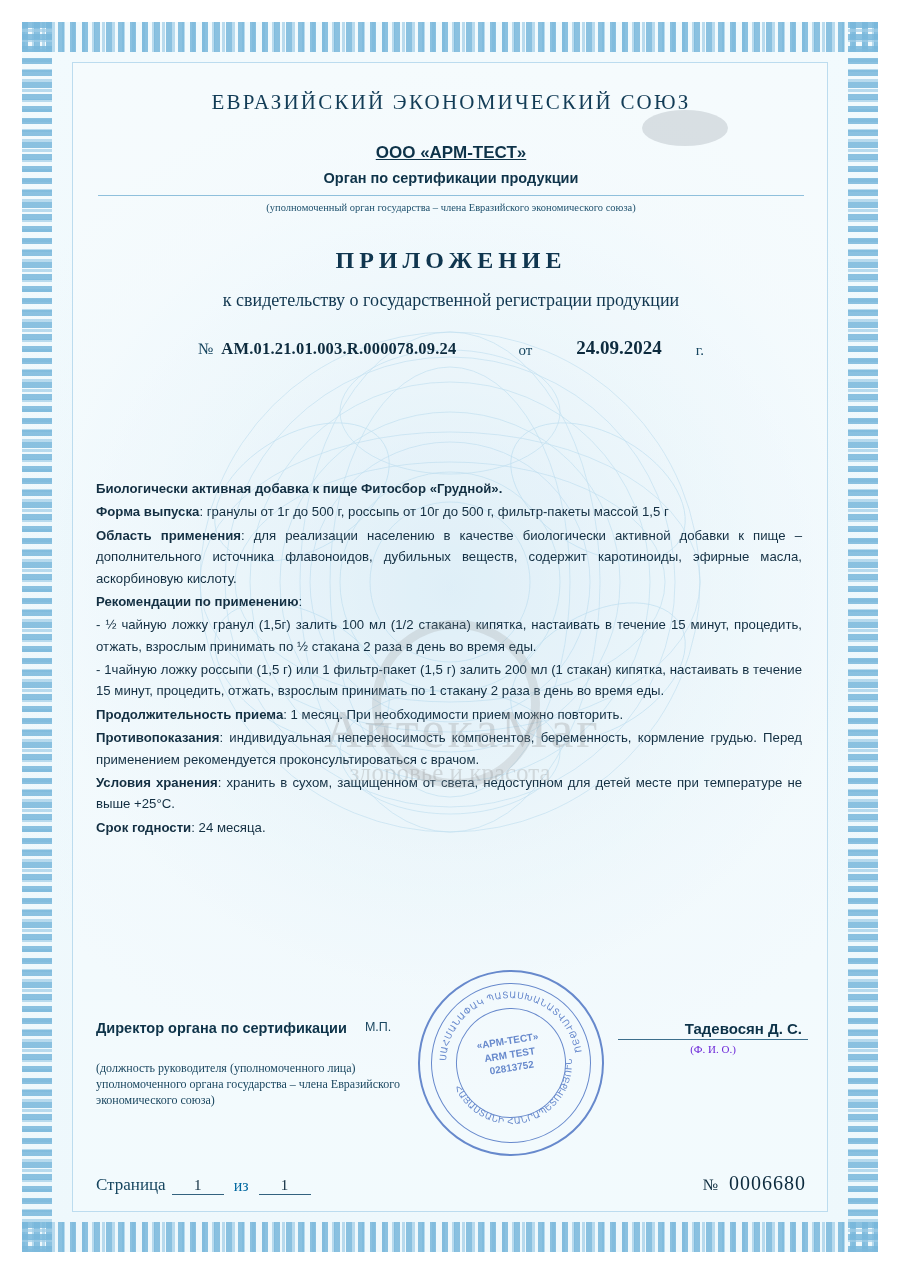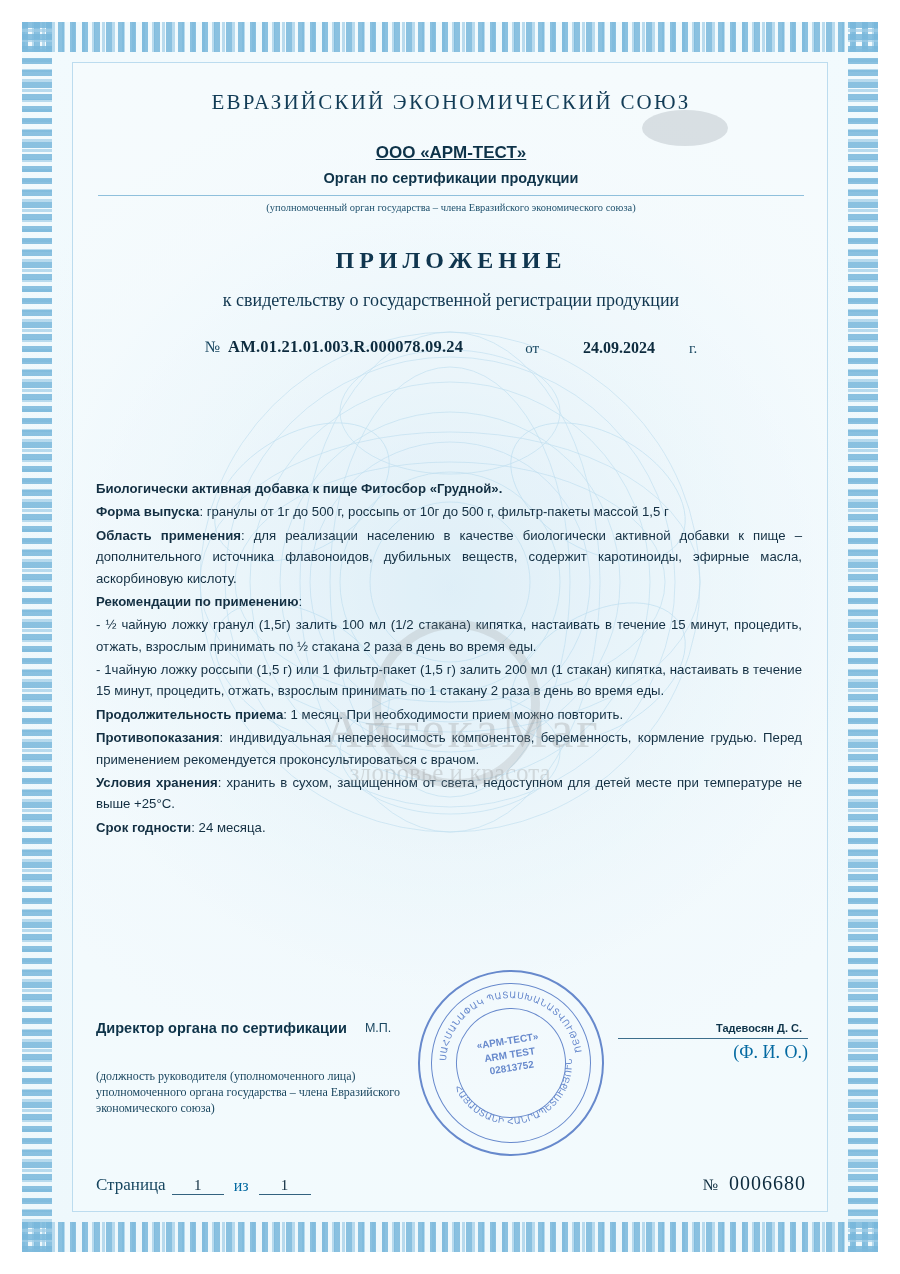--- a/index.html
+++ b/index.html
@@ -157,21 +157,21 @@
   }
   .ot-label {
     font-family: "Liberation Serif", serif;
     font-size: 15px;
     color: #16455f;
     margin: 0 44px 0 62px;
   }
   .date-value {
     font-family: "Liberation Serif", serif;
     font-weight: bold;
-    font-size: 16px;
+    font-size: 19px;
     color: #0d2b3e;
   }
   .g-label {
     font-family: "Liberation Serif", serif;
     font-size: 15px;
     color: #16455f;
     margin-left: 34px;
   }
 
   
@@ -223,54 +223,54 @@
 
   
   .sign-area {
     position: absolute;
     left: 96px;
     top: 1020px;
     width: 712px;
   }
   .sign-row {
     display: flex;
-    align-items: center;
+    align-items: flex-start;
   }
   .sign-title {
     font-size: 14.5px;
     font-weight: bold;
     color: #0e3349;
   }
   .mp {
     font-size: 12.5px;
     color: #1b4760;
     margin-left: 18px;
     margin-bottom: 1px;
   }
   .sign-name {
     margin-left: auto;
-    font-size: 11px;
+    font-size: 15px;
     font-weight: bold;
     color: #0e3349;
     padding-right: 6px;
   }
   .sign-underline {
     margin-top: 2px;
     height: 1px;
     background: #3c6e8c;
     width: 190px;
     margin-left: auto;
   }
   .fio {
     width: 190px;
     margin-left: auto;
-    text-align: right;
-    font-family: "Liberation Serif", serif;
-    font-size: 18px;
-    color: #0369a1;
+    text-align: center;
+    font-family: "Liberation Serif", serif;
+    font-size: 11px;
+    color: #6d28d9;
     margin-top: 3px;
   }
   .sign-note {
     font-family: "Liberation Serif", serif;
     font-size: 12px;
     line-height: 1.32;
     color: #1b4760;
     margin-top: 6px;
     width: 330px;
   }

